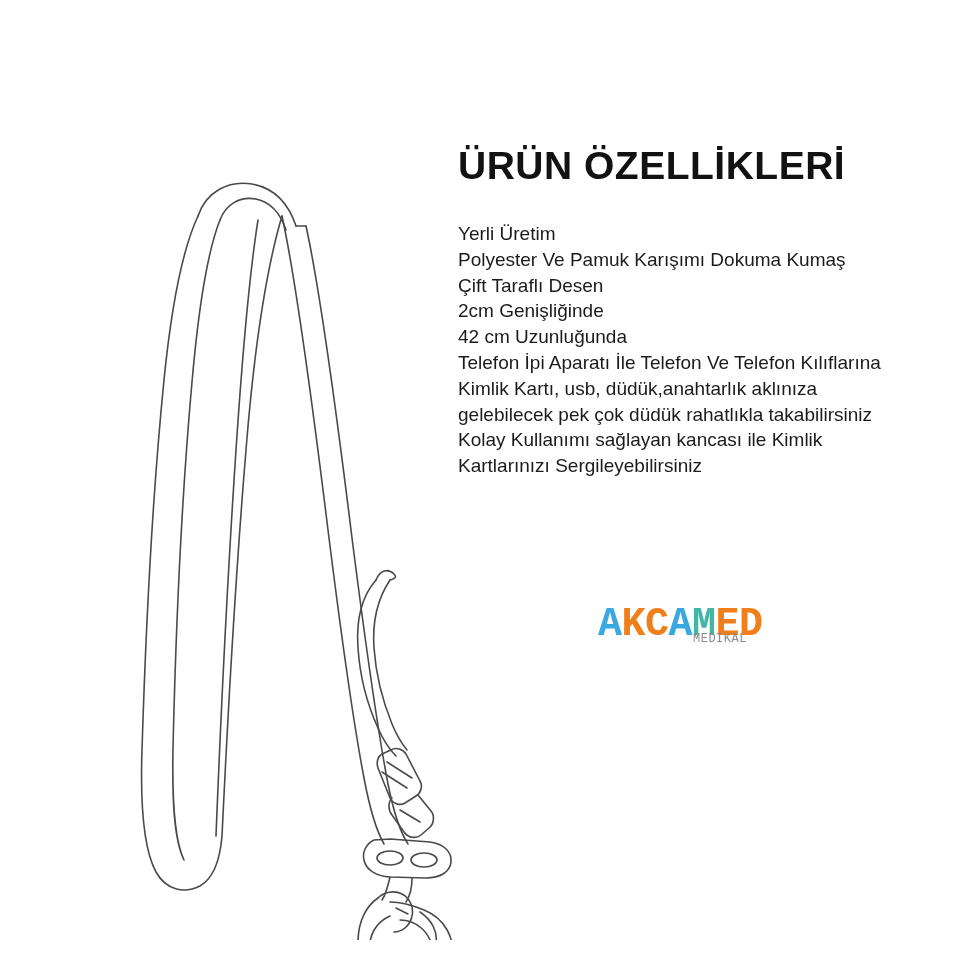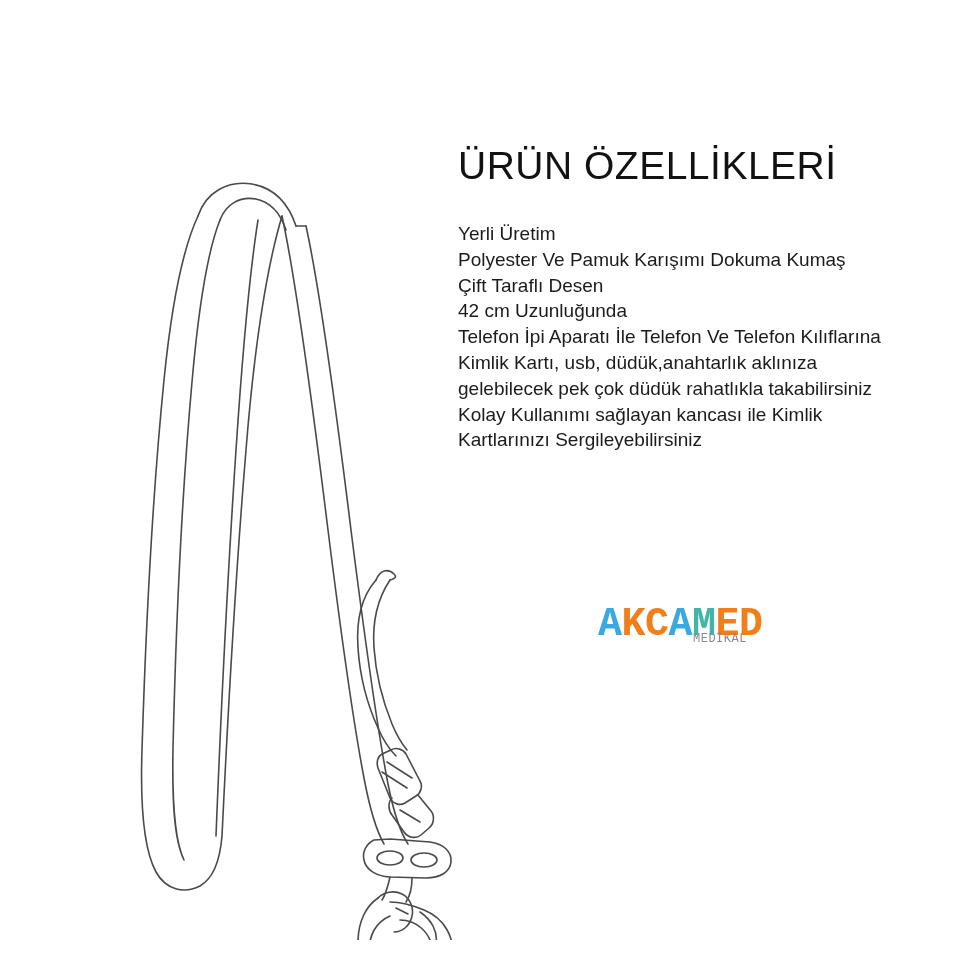--- a/index.html
+++ b/index.html
@@ -40,21 +40,21 @@
   
   .content {
     position: absolute;
     left: 458px;
     top: 146px;
     width: 452px;
   }
 
   .title {
     font-size: 39px;
-    font-weight: normal;
+    font-weight: bold;
     letter-spacing: 0.5px;
     color: #121212;
     margin: 0 0 34px 0;
     line-height: 1.05;
     white-space: nowrap;
   }
 
   .features {
     list-style: none;
     margin: 0;
@@ -175,20 +175,21 @@
     </svg>
   </div>
 
   <div class="content">
     <h1 class="title">ÜRÜN ÖZELLİKLERİ</h1>
 
     <ul class="features">
       <li>Yerli Üretim</li>
       <li>Polyester Ve Pamuk Karışımı Dokuma Kumaş</li>
       <li>Çift Taraflı Desen</li>
+      <li>2cm Genişliğinde</li>
       <li>42 cm Uzunluğunda</li>
       <li>Telefon İpi Aparatı İle Telefon Ve Telefon Kılıflarına</li>
       <li class="justify">Kimlik Kartı, usb, düdük,anahtarlık aklınıza</li>
       <li>gelebilecek pek çok düdük rahatlıkla takabilirsiniz</li>
       <li>Kolay Kullanımı sağlayan kancası ile Kimlik</li>
       <li>Kartlarınızı Sergileyebilirsiniz</li>
     </ul>
   </div>
 
   <div class="logo">

